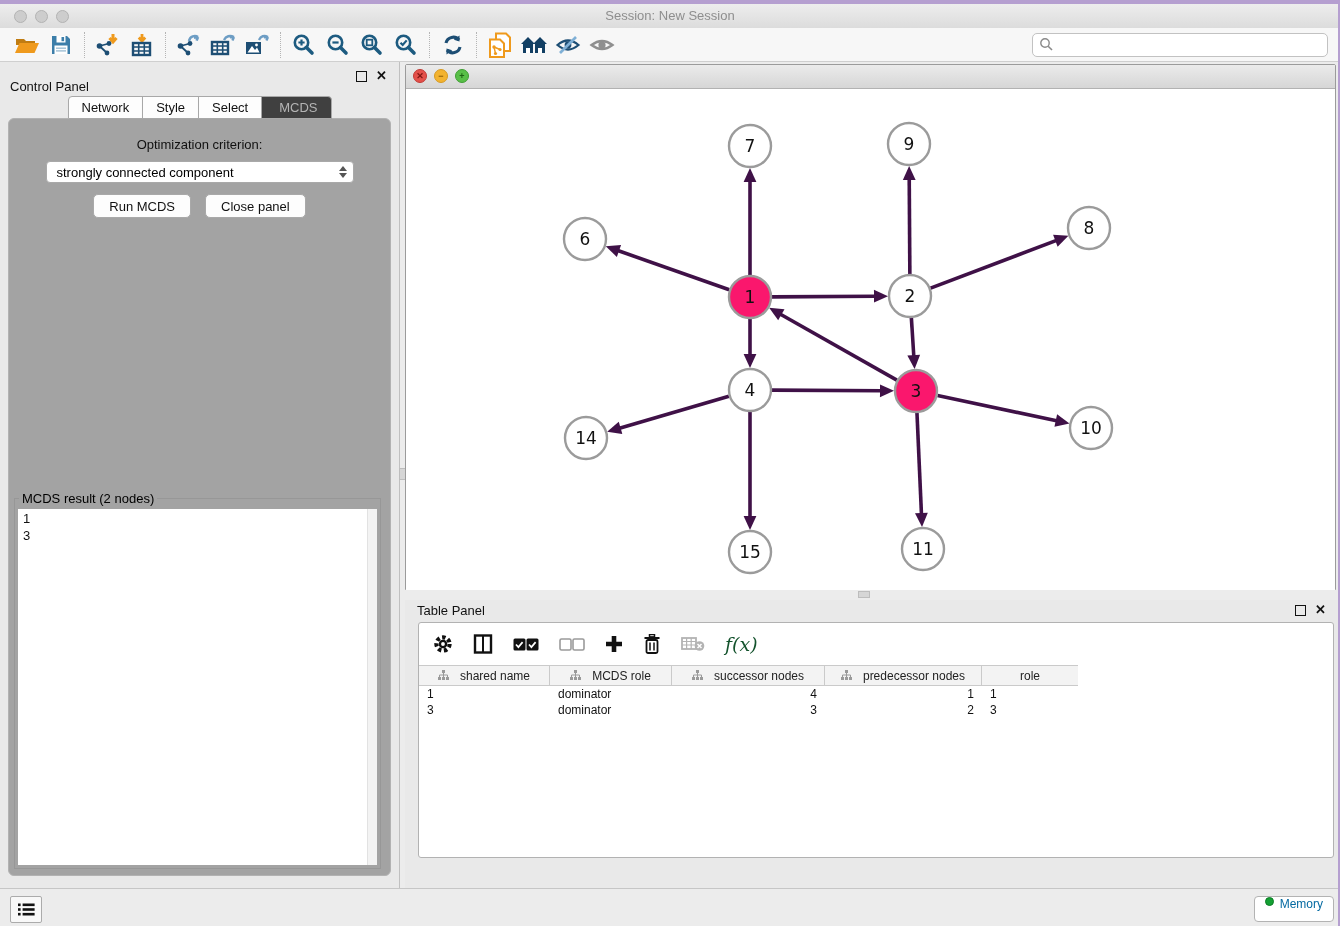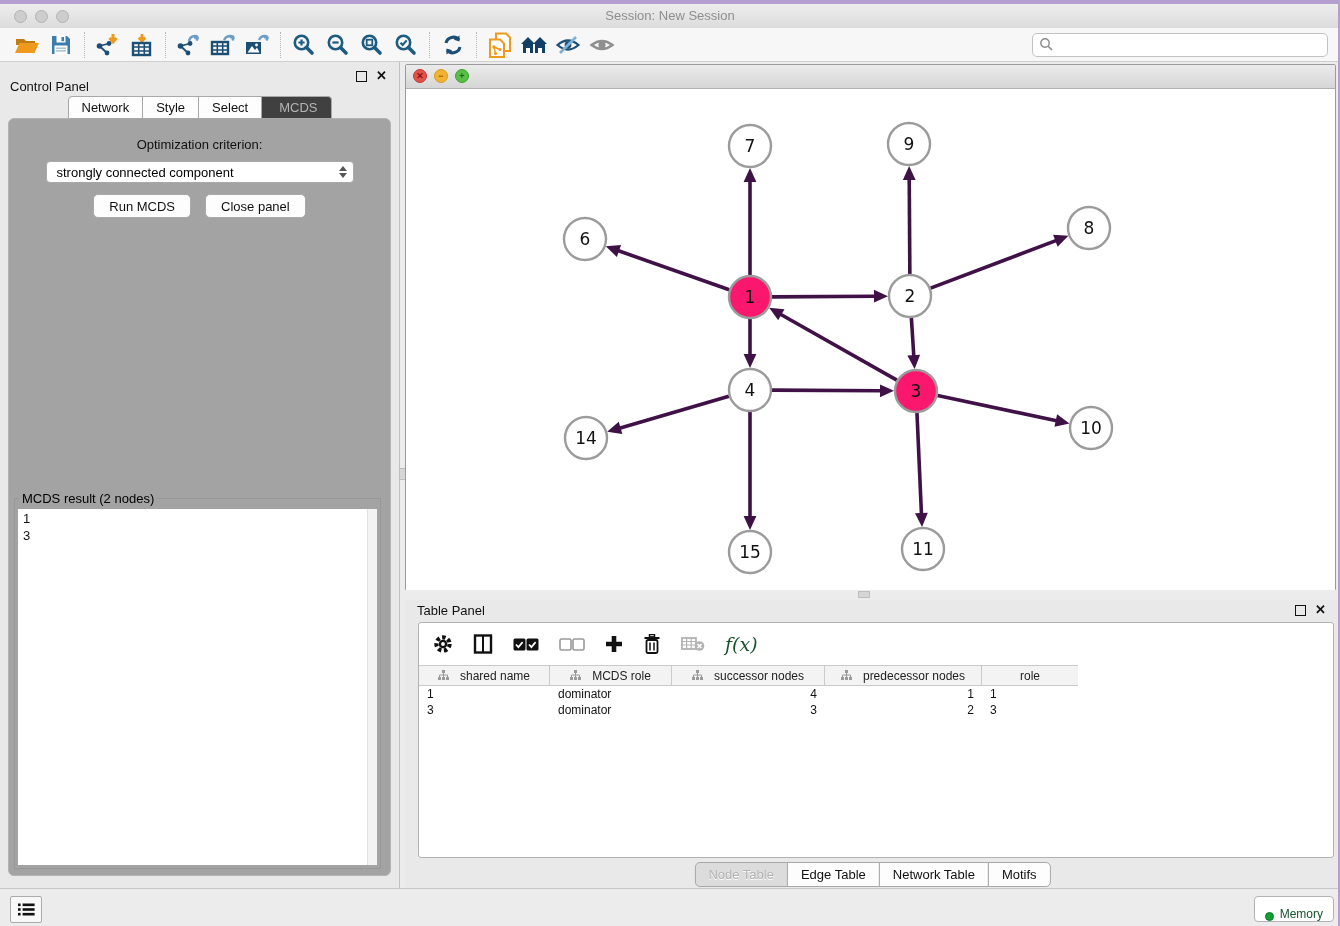--- a/index.html
+++ b/index.html
@@ -76,21 +76,21 @@
   .num{text-align:right;}
   .ttabs{position:absolute;top:262px;left:50%;transform:translateX(-50%);display:flex;}
   .ttab{padding:4px 13px;font-size:13px;background:#fdfdfd;border:1px solid #a8a8a8;margin-left:-1px;color:#111;}
   .ttab:first-child{border-radius:5px 0 0 5px;margin-left:0;}
   .ttab:last-child{border-radius:0 5px 5px 0;}
   .ttab.sel{background:#dcdcdc;color:#b2b2b2;text-shadow:0 1px 0 #fff;}
 
   
   .statusbar{position:absolute;left:0;top:888px;width:1340px;height:38px;background:#ececec;border-top:1px solid #c6c6c6;box-sizing:border-box;}
   .listbtn{position:absolute;left:10px;top:7px;width:30px;height:25px;background:#f8f8f8;border:1px solid #ababab;border-radius:2px;display:flex;align-items:center;justify-content:center;}
-  .membtn{position:absolute;right:6px;top:7px;height:24px;padding:0 10px;background:#fff;border:1px solid #b3b3b3;border-radius:4px;display:flex;align-items:flex-end;gap:6px;font-size:12px;color:#14532d;}
+  .membtn{position:absolute;right:6px;top:7px;height:24px;padding:0 10px;background:#fff;border:1px solid #b3b3b3;border-radius:4px;display:flex;align-items:flex-start;gap:6px;font-size:12px;color:#0369a1;}
   .memdot{width:9px;height:9px;border-radius:50%;background:#13a033;border:1px solid #0c7c25;box-sizing:border-box;}
 </style>
 </head>
 <body>
 
 <div class="win-edge-top"></div>
 
 <div class="titlebar">
   <span class="tl r"></span>
   <span class="tl y"></span>
@@ -491,26 +491,20 @@
       <div class="td c4">1</div>
     </div>
     <div class="trow">
       <div class="td c0">3</div>
       <div class="td c1">dominator</div>
       <div class="td c2 num">3</div>
       <div class="td c3 num">2</div>
       <div class="td c4">3</div>
     </div>
   </div>
-  <div class="ttabs">
-    <div class="ttab sel">Node Table</div>
-    <div class="ttab">Edge Table</div>
-    <div class="ttab">Network Table</div>
-    <div class="ttab">Motifs</div>
-  </div>
 </div>
 
 <div class="statusbar">
   <div class="listbtn">
     <span class="ticon">
         <svg width="17" height="13" viewBox="0 0 17 13">
           <rect x="0" y="0.5" width="2.6" height="2.6" fill="#111"></rect>
           <rect x="4.6" y="0.5" width="12" height="2.6" fill="#111"></rect>
           <rect x="0" y="5.2" width="2.6" height="2.6" fill="#111"></rect>
           <rect x="4.6" y="5.2" width="12" height="2.6" fill="#111"></rect>

